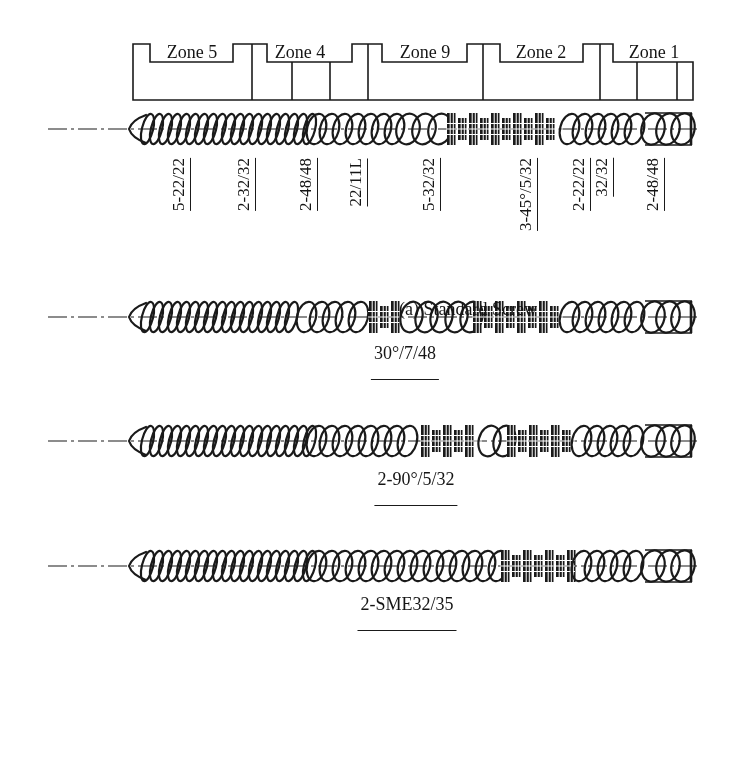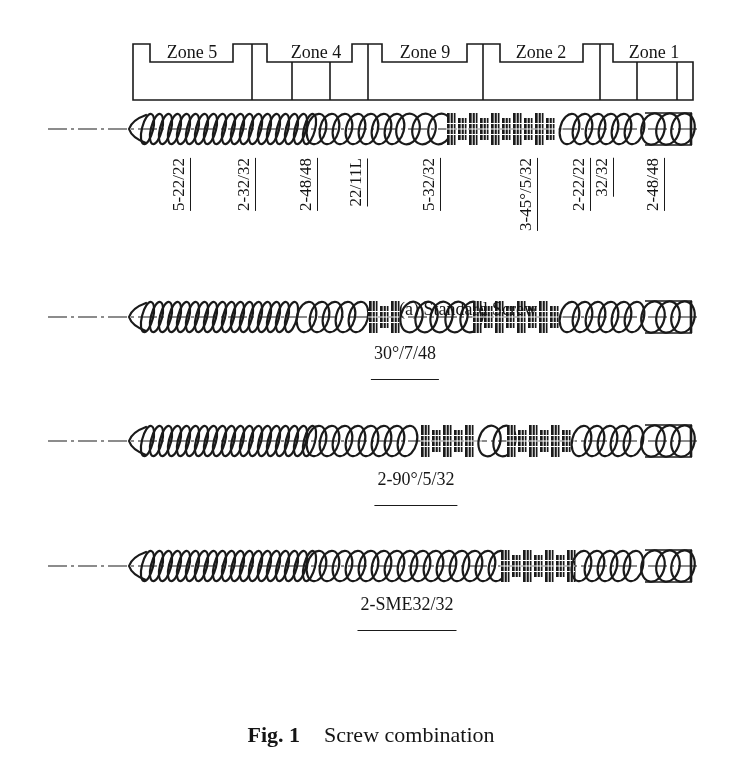--- a/index.html
+++ b/index.html
@@ -364,40 +364,37 @@
         <ellipse cx="653" cy="566" rx="11.5" ry="15.8" fill="none" stroke="#1a1a1a" stroke-width="2.2" transform="rotate(13 653 566)"></ellipse>
         <ellipse cx="668" cy="566" rx="11.5" ry="15.8" fill="none" stroke="#1a1a1a" stroke-width="2.2" transform="rotate(13 668 566)"></ellipse>
         <ellipse cx="683" cy="566" rx="11.5" ry="15.8" fill="none" stroke="#1a1a1a" stroke-width="2.2" transform="rotate(13 683 566)"></ellipse>
         <line x1="691" y1="550" x2="691" y2="582" stroke="#1a1a1a" stroke-width="2.6"></line>
         <line x1="645" y1="550" x2="692" y2="550" stroke="#1a1a1a" stroke-width="1.6"></line>
         <line x1="645" y1="582" x2="692" y2="582" stroke="#1a1a1a" stroke-width="1.6"></line>
       </g>
   </svg>
 
   <div class="zone-label" style="left:192px">Zone 5</div>
-  <div class="zone-label" style="left:316px">Zone 4</div>
+  <div class="zone-label" style="left:300px">Zone 4</div>
   <div class="zone-label" style="left:425px">Zone 9</div>
   <div class="zone-label" style="left:541px">Zone 2</div>
   <div class="zone-label" style="left:654px">Zone 1</div>
 
   <div class="seg-label" style="left:169px">5-22/22</div>
   <div class="seg-label" style="left:234px">2-32/32</div>
   <div class="seg-label" style="left:296px">2-48/48</div>
   <div class="seg-label" style="left:346px">22/11L</div>
   <div class="seg-label" style="left:419px">5-32/32</div>
   <div class="seg-label" style="left:516px">3-45°/5/32</div>
   <div class="seg-label" style="left:569px">2-22/22</div>
   <div class="seg-label" style="left:592px">32/32</div>
   <div class="seg-label" style="left:643px">2-48/48</div>
 
   <div class="cap" style="left:468px;top:259px">(a) Standard Screw</div>
 
   <div class="ulab" style="left:405px;top:343px">30°/7/48</div>
 
   <div class="ulab" style="left:416px;top:469px">2-90°/5/32</div>
 
-  <div class="ulab" style="left:407px;top:594px">2-SME32/32</div>
-
-  <div class="figcap">
-    <span class="fig-label">Fig. 1</span><span>Screw combination</span>
-  </div>
+  <div class="ulab" style="left:407px;top:594px">2-SME32/35</div>
+
 
 </div>
 
 </body></html>

